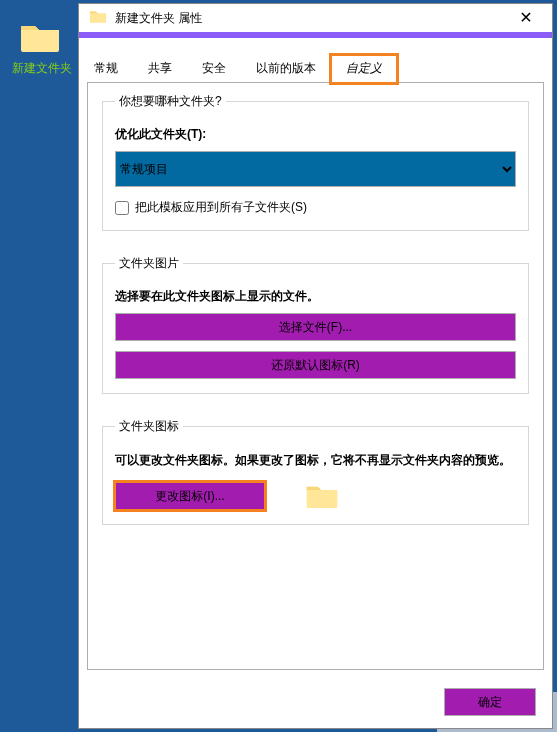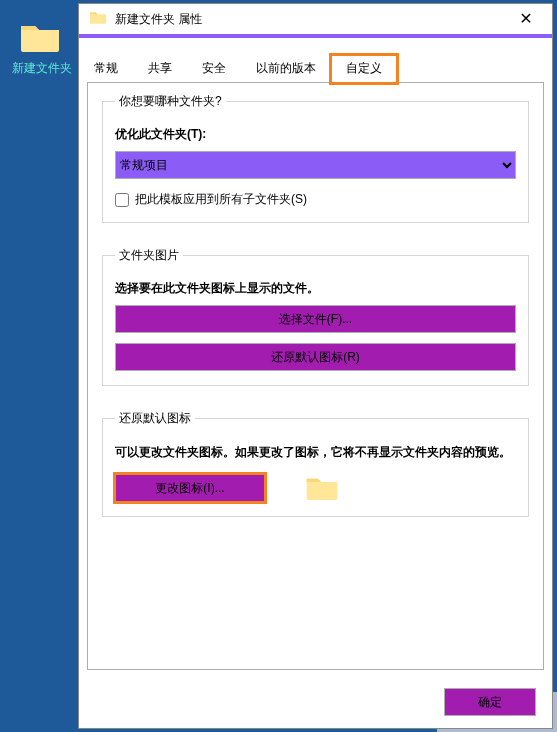--- a/index.html
+++ b/index.html
@@ -2,40 +2,40 @@
 <html><head>
   <meta charset="utf-8">
   <style>
     * { margin: 0; padding: 0; box-sizing: border-box; font-family: "Microsoft YaHei", "Segoe UI", sans-serif; }
     body { width: 557px; height: 732px; background:#1a5490; overflow:hidden; position:relative; }
 
     .desktop { position:absolute; inset:0; background:#1e5a9a;}
     .desktop-icon-wrap { position:absolute; top:20px; left:12px; text-align:center; width:56px;}
     .folder-glyph{ width:42px;height:34px;margin:0 auto;}
     .folder-glyph svg{width:100%;height:100%;}
-    .desktop-label{ color:#5eead4;font-size:12px;margin-top:6px;white-space:nowrap;}
+    .desktop-label{ color:#84cc16;font-size:12px;margin-top:6px;white-space:nowrap;}
 
     .dialog{ position:absolute; top:3px; left:78px; width:475px; height:726px; background:#fff; border:1px solid #888; display:flex; flex-direction:column;}
-    .titlebar{ height:34px; display:flex; align-items:center; padding:0 4px 0 10px; border-bottom:4px solid #8b5cf6;}
+    .titlebar{ height:34px; display:flex; align-items:center; padding:0 4px 0 10px; border-bottom:6px solid #8b5cf6;}
     .titlebar .tb-icon{ width:18px;height:18px;margin-right:8px;}
     .titlebar .tb-title{ font-size:12px; flex:1;}
     .titlebar .tb-close{ width:44px;height:30px; text-align:center;line-height:30px;font-size:16px;font-family:Arial;}
 
     .tabs{ display:flex; padding-left:0; height:28px; margin-top:16px;}
     .tab{ font-size:12px; padding:4px 14px; border:1px solid transparent; position:relative; top:1px;}
-    .tab.active{ border:1px solid #adadad; border-bottom:1px solid #fff; background:#fff;}
+    .tab.active{ border:1px solid #adadad; border-bottom:1px solid #fff; background:#fff;font-style:italic;}
     .hl-orange{ outline:3px solid #f58220; outline-offset:-1px;}
 
     .tab-body{ border:1px solid #adadad; margin:0 8px 8px 8px; flex:1; padding:10px 14px; font-size:12px;}
 
     fieldset.group{ border:1px solid #d6d6d6; padding:10px 12px 14px 12px; margin-bottom:24px;}
     fieldset.group legend{ font-size:12px; padding:0 4px;}
 
     .lbl{ margin:6px 0 8px 0; display:block;font-weight:bold;}
-    select.combo{ width:100%; height:28px; font-size:12px; border:1px solid #adadad; background:#8b5cf6;}
+    select.combo{ width:100%; height:36px; font-size:12px; border:1px solid #adadad; background:#0369a1;}
     .chk-row{ display:flex; align-items:center; gap:6px; margin-top:12px;}
     .chk-row input{ width:14px;height:14px;}
 
     button.win-btn{ min-width:130px; height:28px; font-size:12px; background:#a21caf; border:1px solid #adadad; padding:0 10px;}
     .btn-col{ display:flex; flex-direction:column; gap:10px;}
 
     .icon-row{ display:flex; align-items:center; gap:40px; margin-top:12px;}
     .sm-folder{ width:34px;height:28px;}
 
     .footer{ display:flex; justify-content:flex-end; gap:16px; padding:10px 16px 12px 16px;}
@@ -97,21 +97,21 @@
       <fieldset class="group">
         <legend>文件夹图片</legend>
         <span class="lbl">选择要在此文件夹图标上显示的文件。</span>
         <div class="btn-col">
           <button class="win-btn">选择文件(F)...</button>
           <button class="win-btn">还原默认图标(R)</button>
         </div>
       </fieldset>
 
       <fieldset class="group">
-        <legend>还原默认图标</legend>
+        <legend>文件夹图标</legend>
         <span class="lbl" style="line-height:1.6">可以更改文件夹图标。如果更改了图标，它将不再显示文件夹内容的预览。</span>
         <div class="icon-row">
           <button class="win-btn hl-orange" style="min-width:150px">更改图标(I)...</button>
           <span class="sm-folder">
             <svg viewBox="0 0 42 34">
                 <path fill="#ffe699" d="M2 6h14l4 4h20v20a2 2 0 0 1-2 2H4a2 2 0 0 1-2-2z"></path>
                 <path fill="#f9d778" d="M2 6h14l4 4H2z"></path>
               </svg>
           </span>
         </div>

